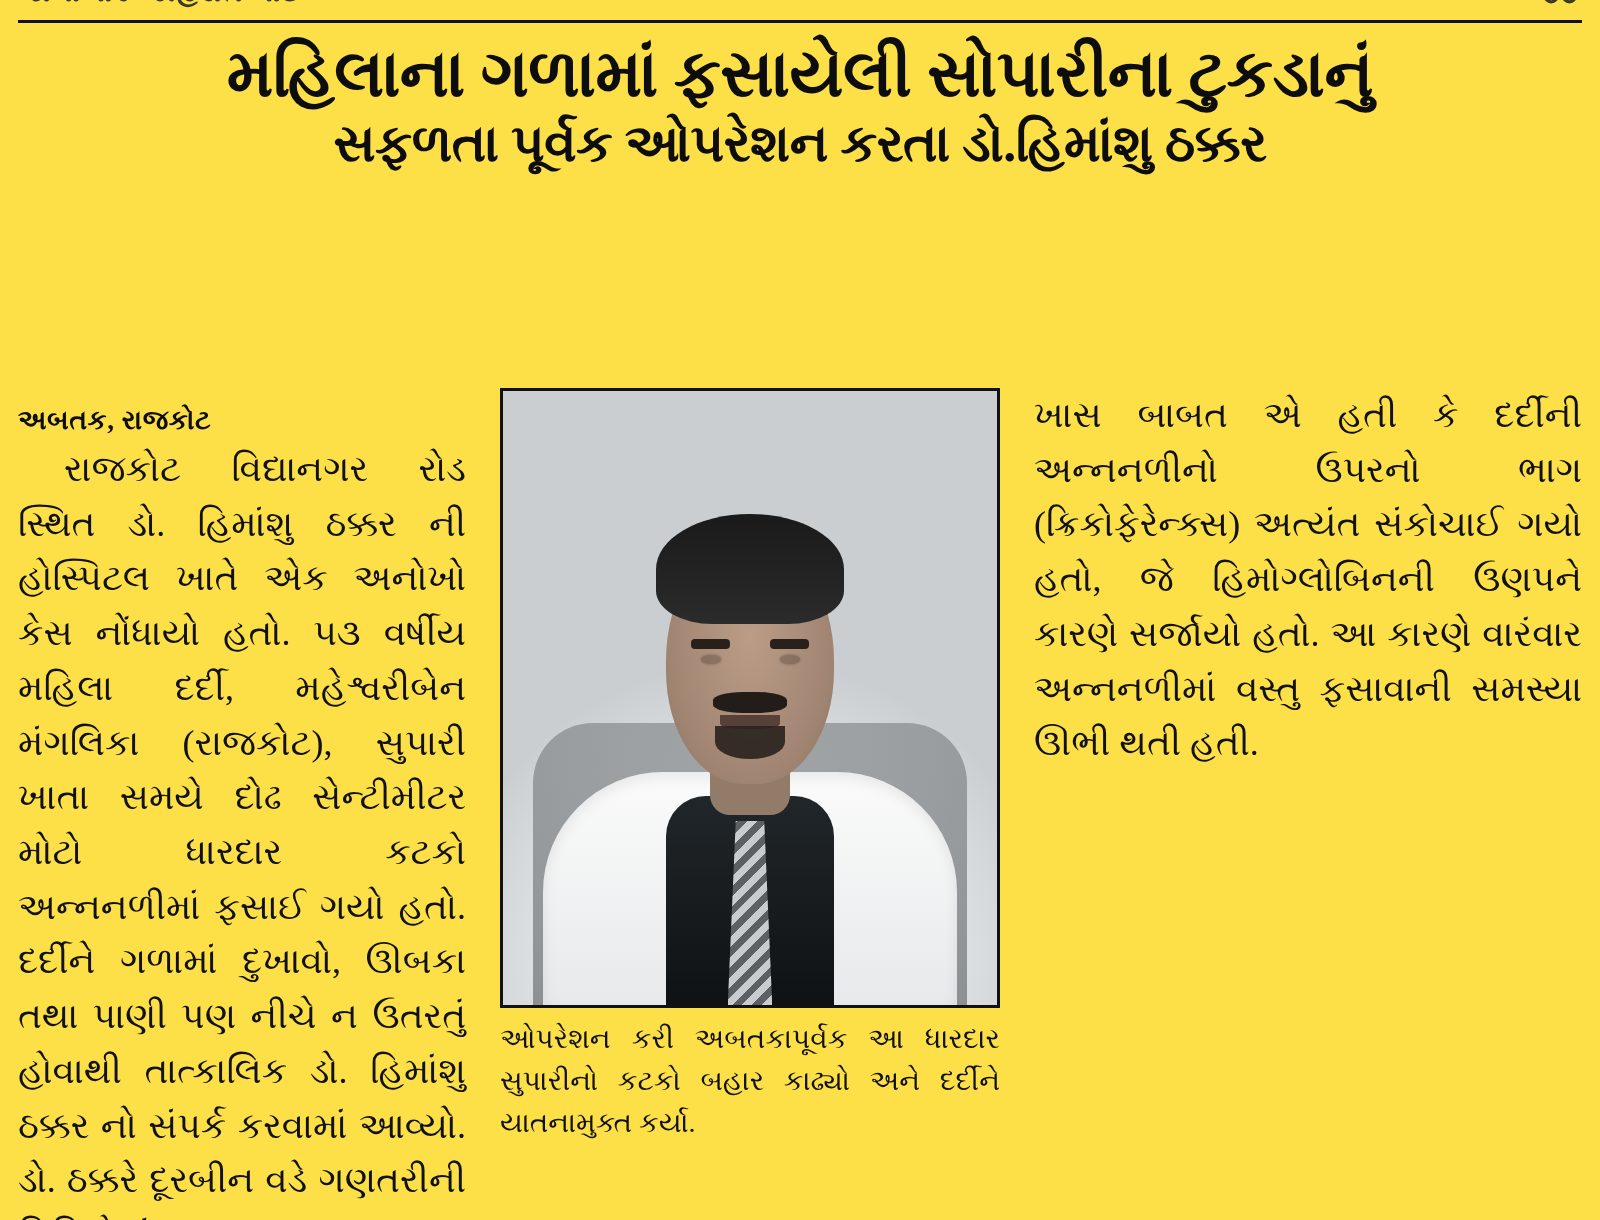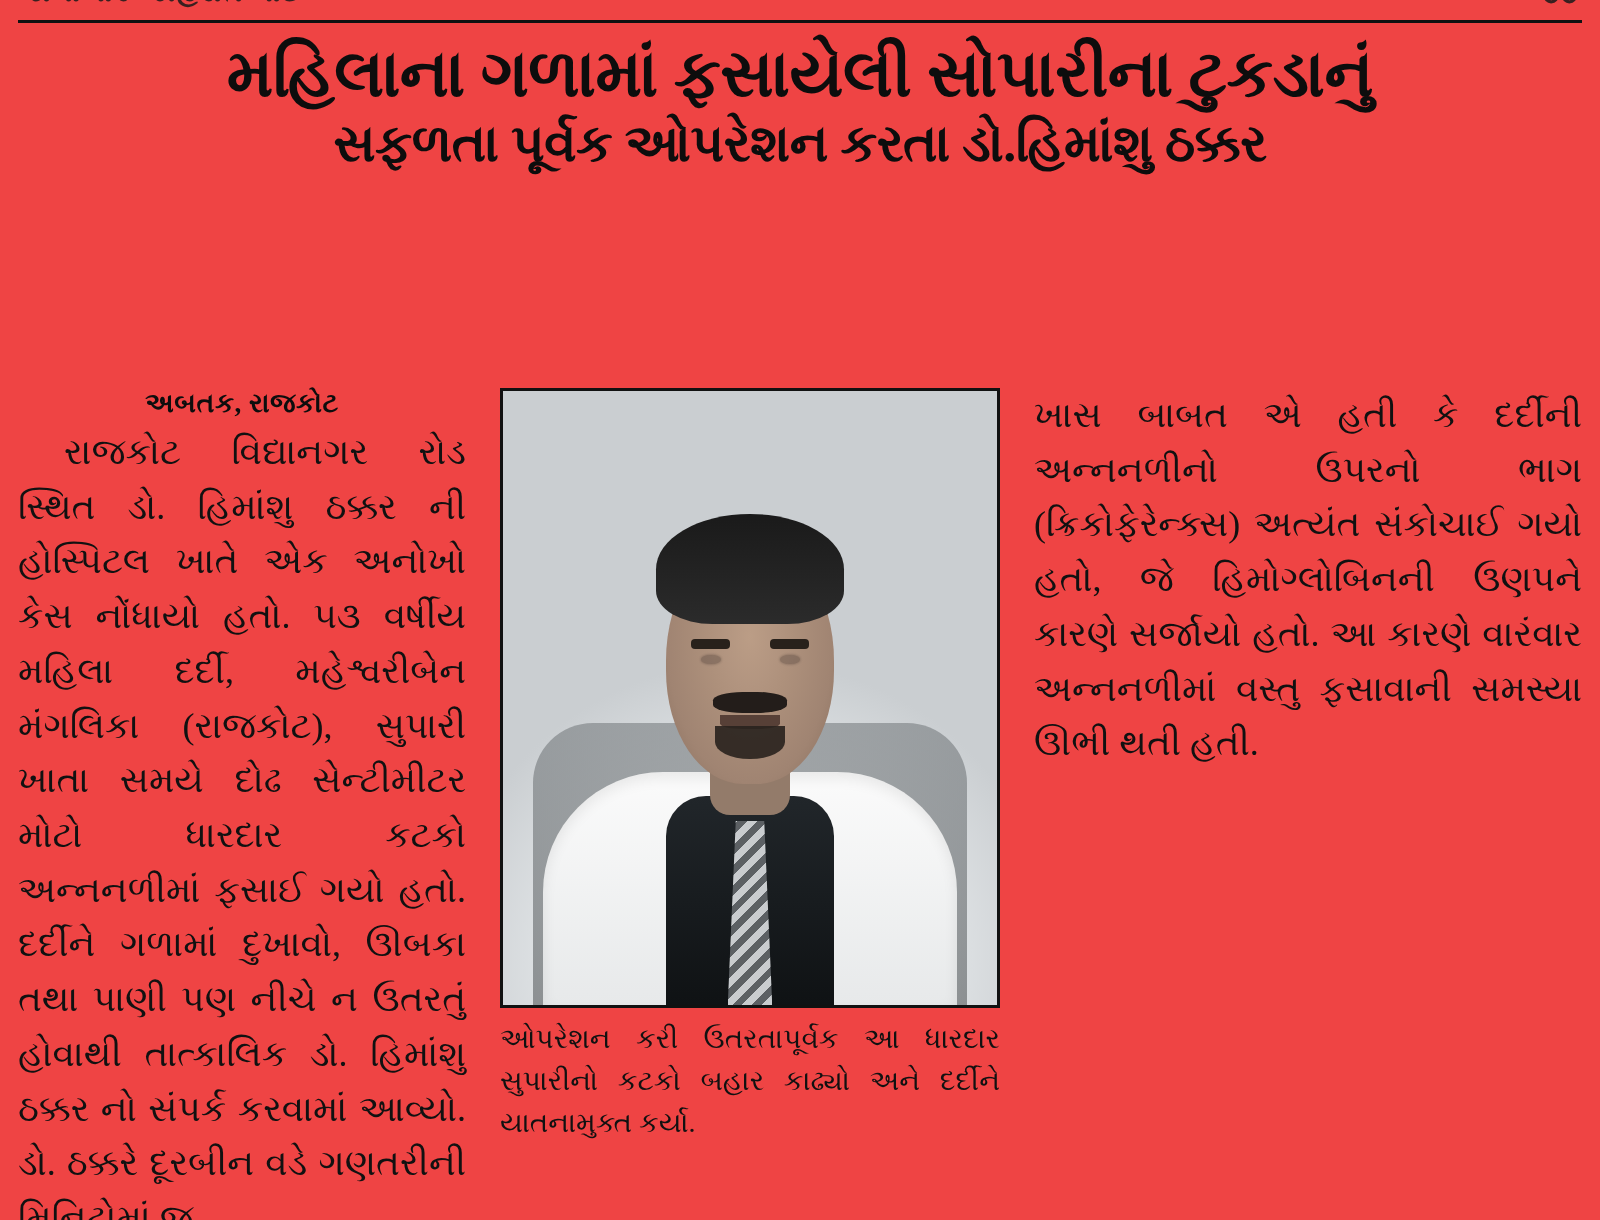--- a/index.html
+++ b/index.html
@@ -11,21 +11,21 @@
     width: 1600px;
     height: 1220px;
     overflow: hidden;
     font-family: "Liberation Serif", "DejaVu Serif", serif;
     color: #111111;
   }
   .page {
     position: relative;
     width: 1600px;
     height: 1220px;
-    background: #ef4444;
+    background: #fde047;
     box-sizing: border-box;
     padding: 0 18px;
   }
 
   
   .top-strip {
     position: absolute;
     top: 0;
     left: 18px;
     right: 18px;
@@ -95,22 +95,21 @@
     position: relative;
   }
   .col-left  { width: 448px; }
   .col-mid   { width: 500px; }
   .col-right { width: 500px; flex: 1; }
 
   .byline {
     font-weight: bold;
     font-size: 27px;
     letter-spacing: 0.5px;
-    text-align: center;
-    margin: 0 0 6px 0;
+    margin: 17px 0 6px 0;
     color: #0d0d0d;
   }
   .body-text {
     font-size: 36px;
     line-height: 1.52;
     text-align: justify;
     text-justify: inter-word;
     color: #111;
     margin: 0;
     hyphens: none;
@@ -296,21 +295,21 @@
           <div class="p-hair"></div>
           <div class="p-brow-l"></div>
           <div class="p-brow-r"></div>
           <div class="p-eye-l"></div>
           <div class="p-eye-r"></div>
           <div class="p-moustache"></div>
           <div class="p-mouth"></div>
           <div class="p-beard"></div>
         </div>
       </div>
-      <p class="caption">ઓપરેશન કરી ઉતરતાપૂર્વક આ ધારદાર સુપારીનો કટકો બહાર કાઢ્યો અને દર્દીને યાતનામુક્ત કર્યા.</p>
+      <p class="caption">ઓપરેશન કરી અબતકાપૂર્વક આ ધારદાર સુપારીનો કટકો બહાર કાઢ્યો અને દર્દીને યાતનામુક્ત કર્યા.</p>
     </div>
 
     <div class="col col-right">
       <p class="body-text">ખાસ બાબત એ હતી કે દર્દીની અન્નનળીનો ઉપરનો ભાગ (ક્રિકોફેરેન્ક્સ) અત્યંત સંકોચાઈ ગયો હતો, જે હિમોગ્લોબિનની ઉણપને કારણે સર્જાયો હતો. આ કારણે વારંવાર અન્નનળીમાં વસ્તુ ફસાવાની સમસ્યા ઊભી થતી હતી.</p>
     </div>
 
   </div>
 </div>
 
 </body></html>

